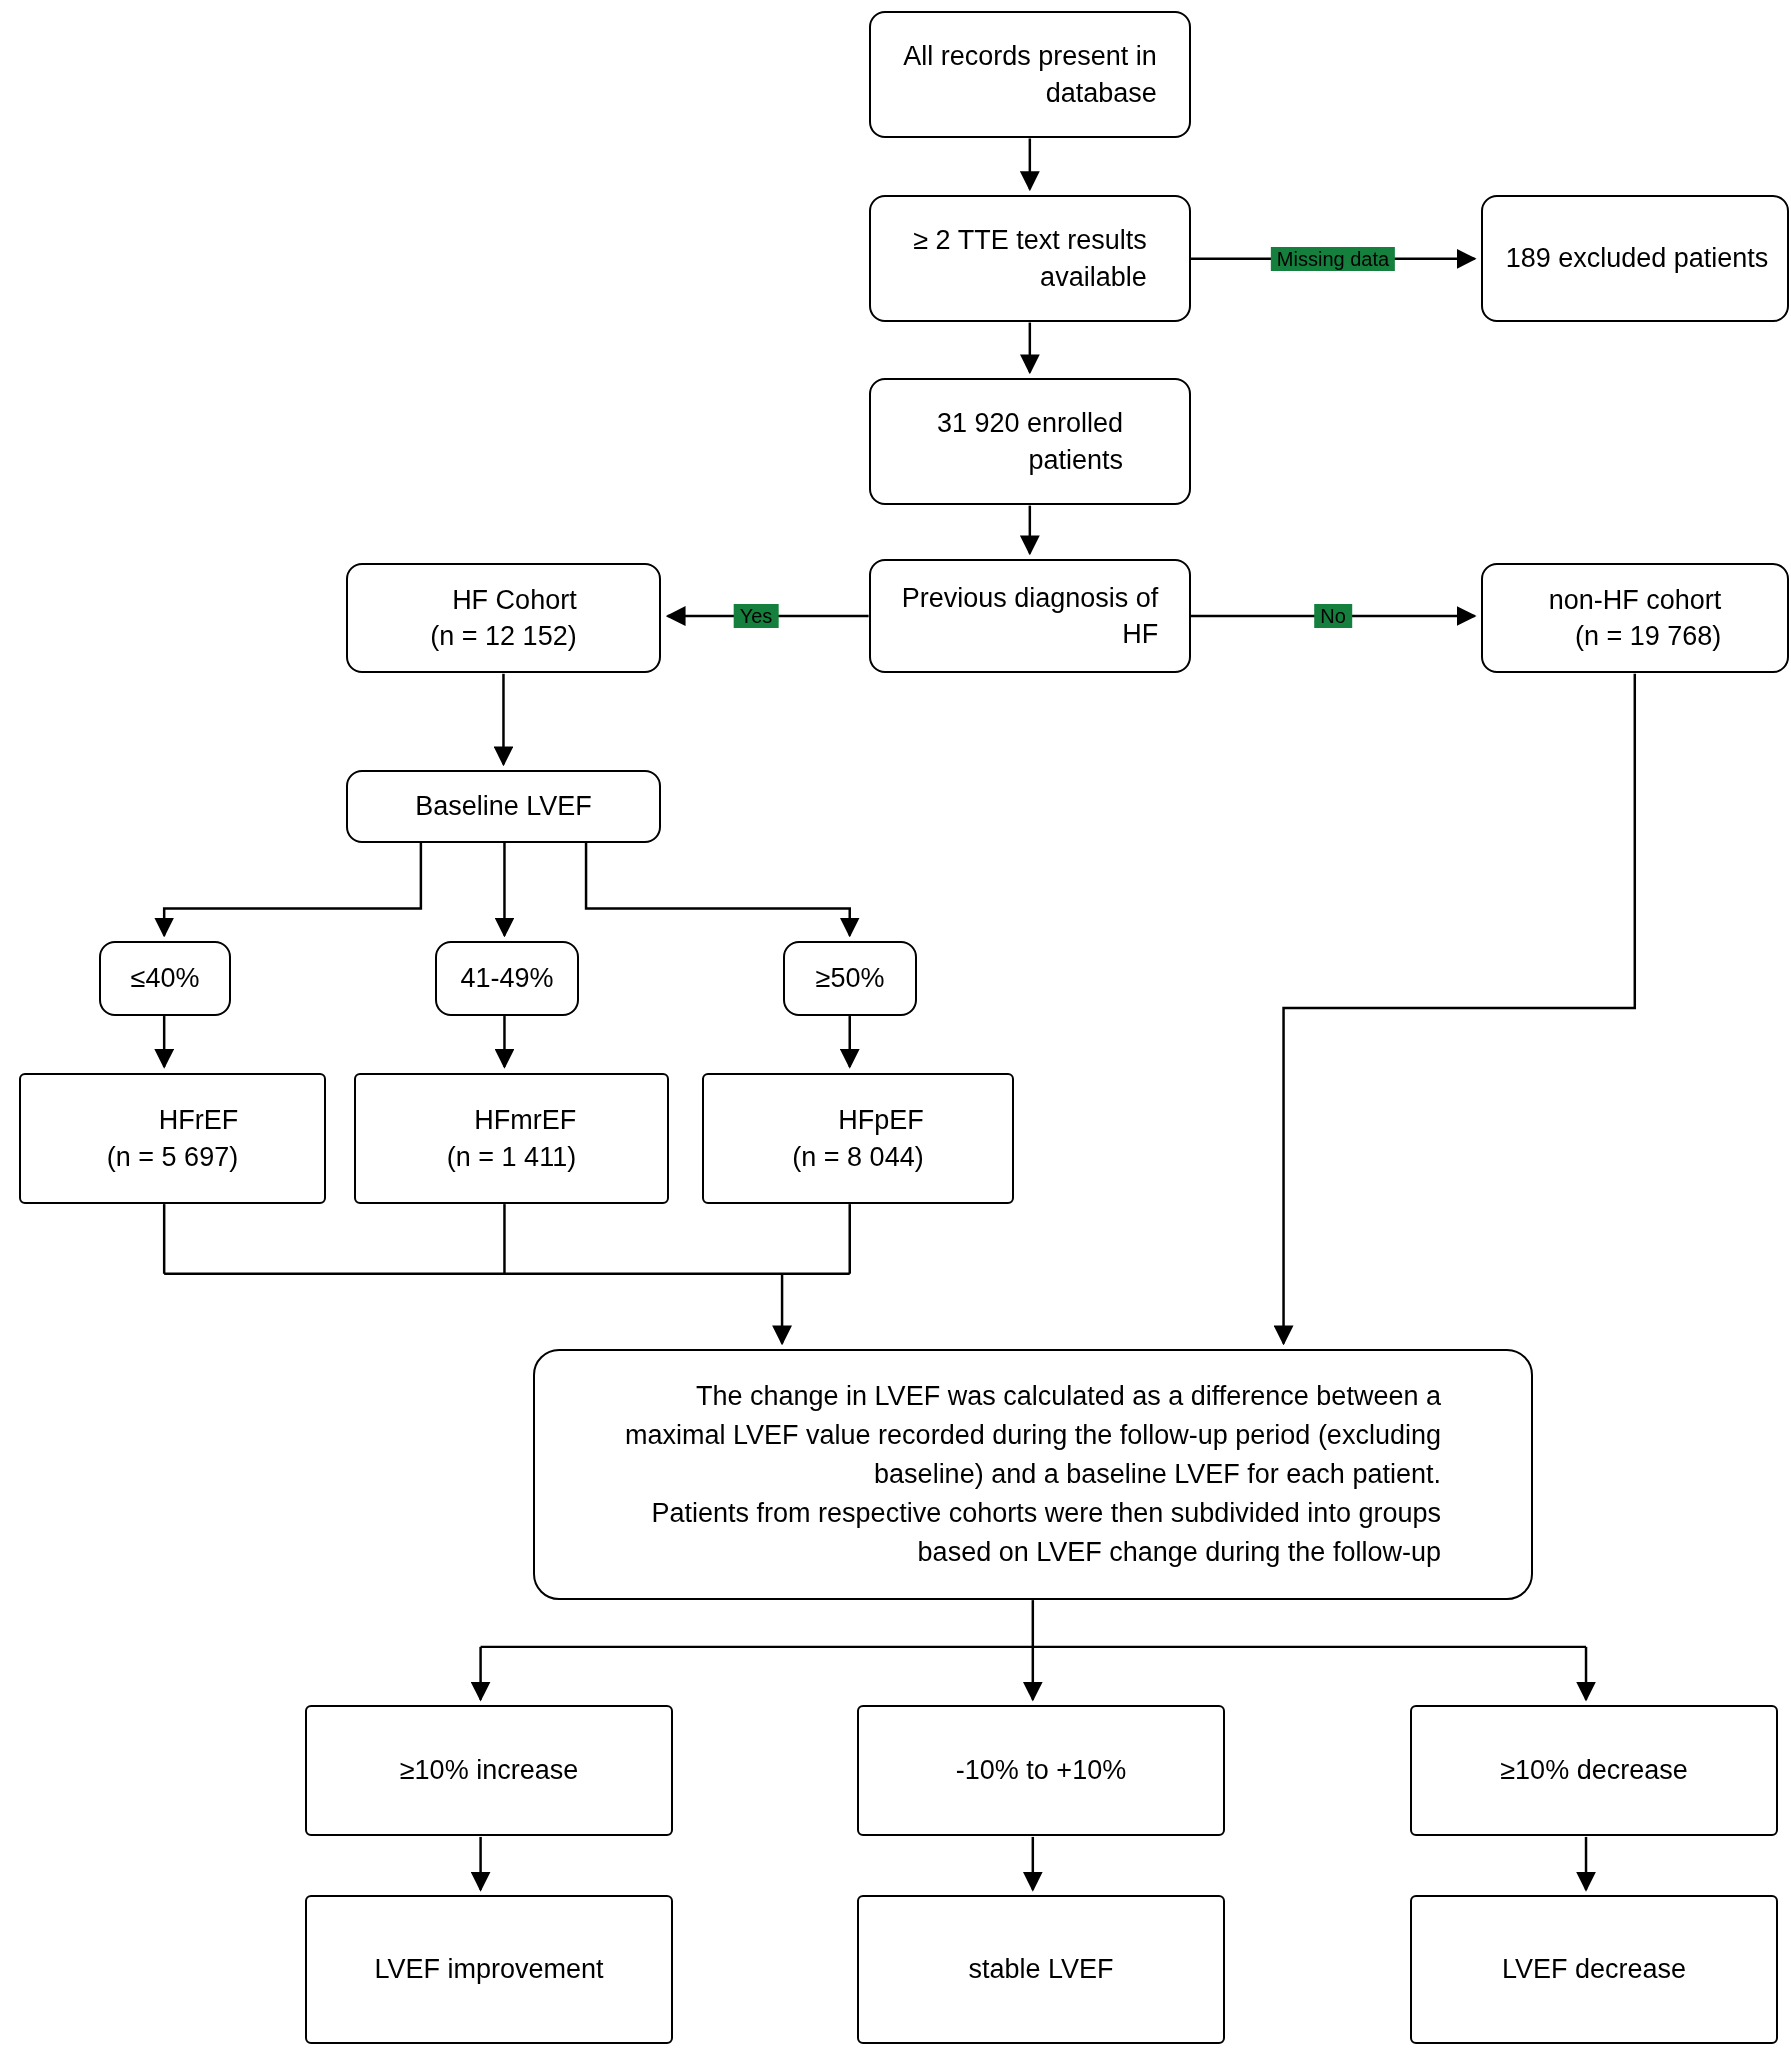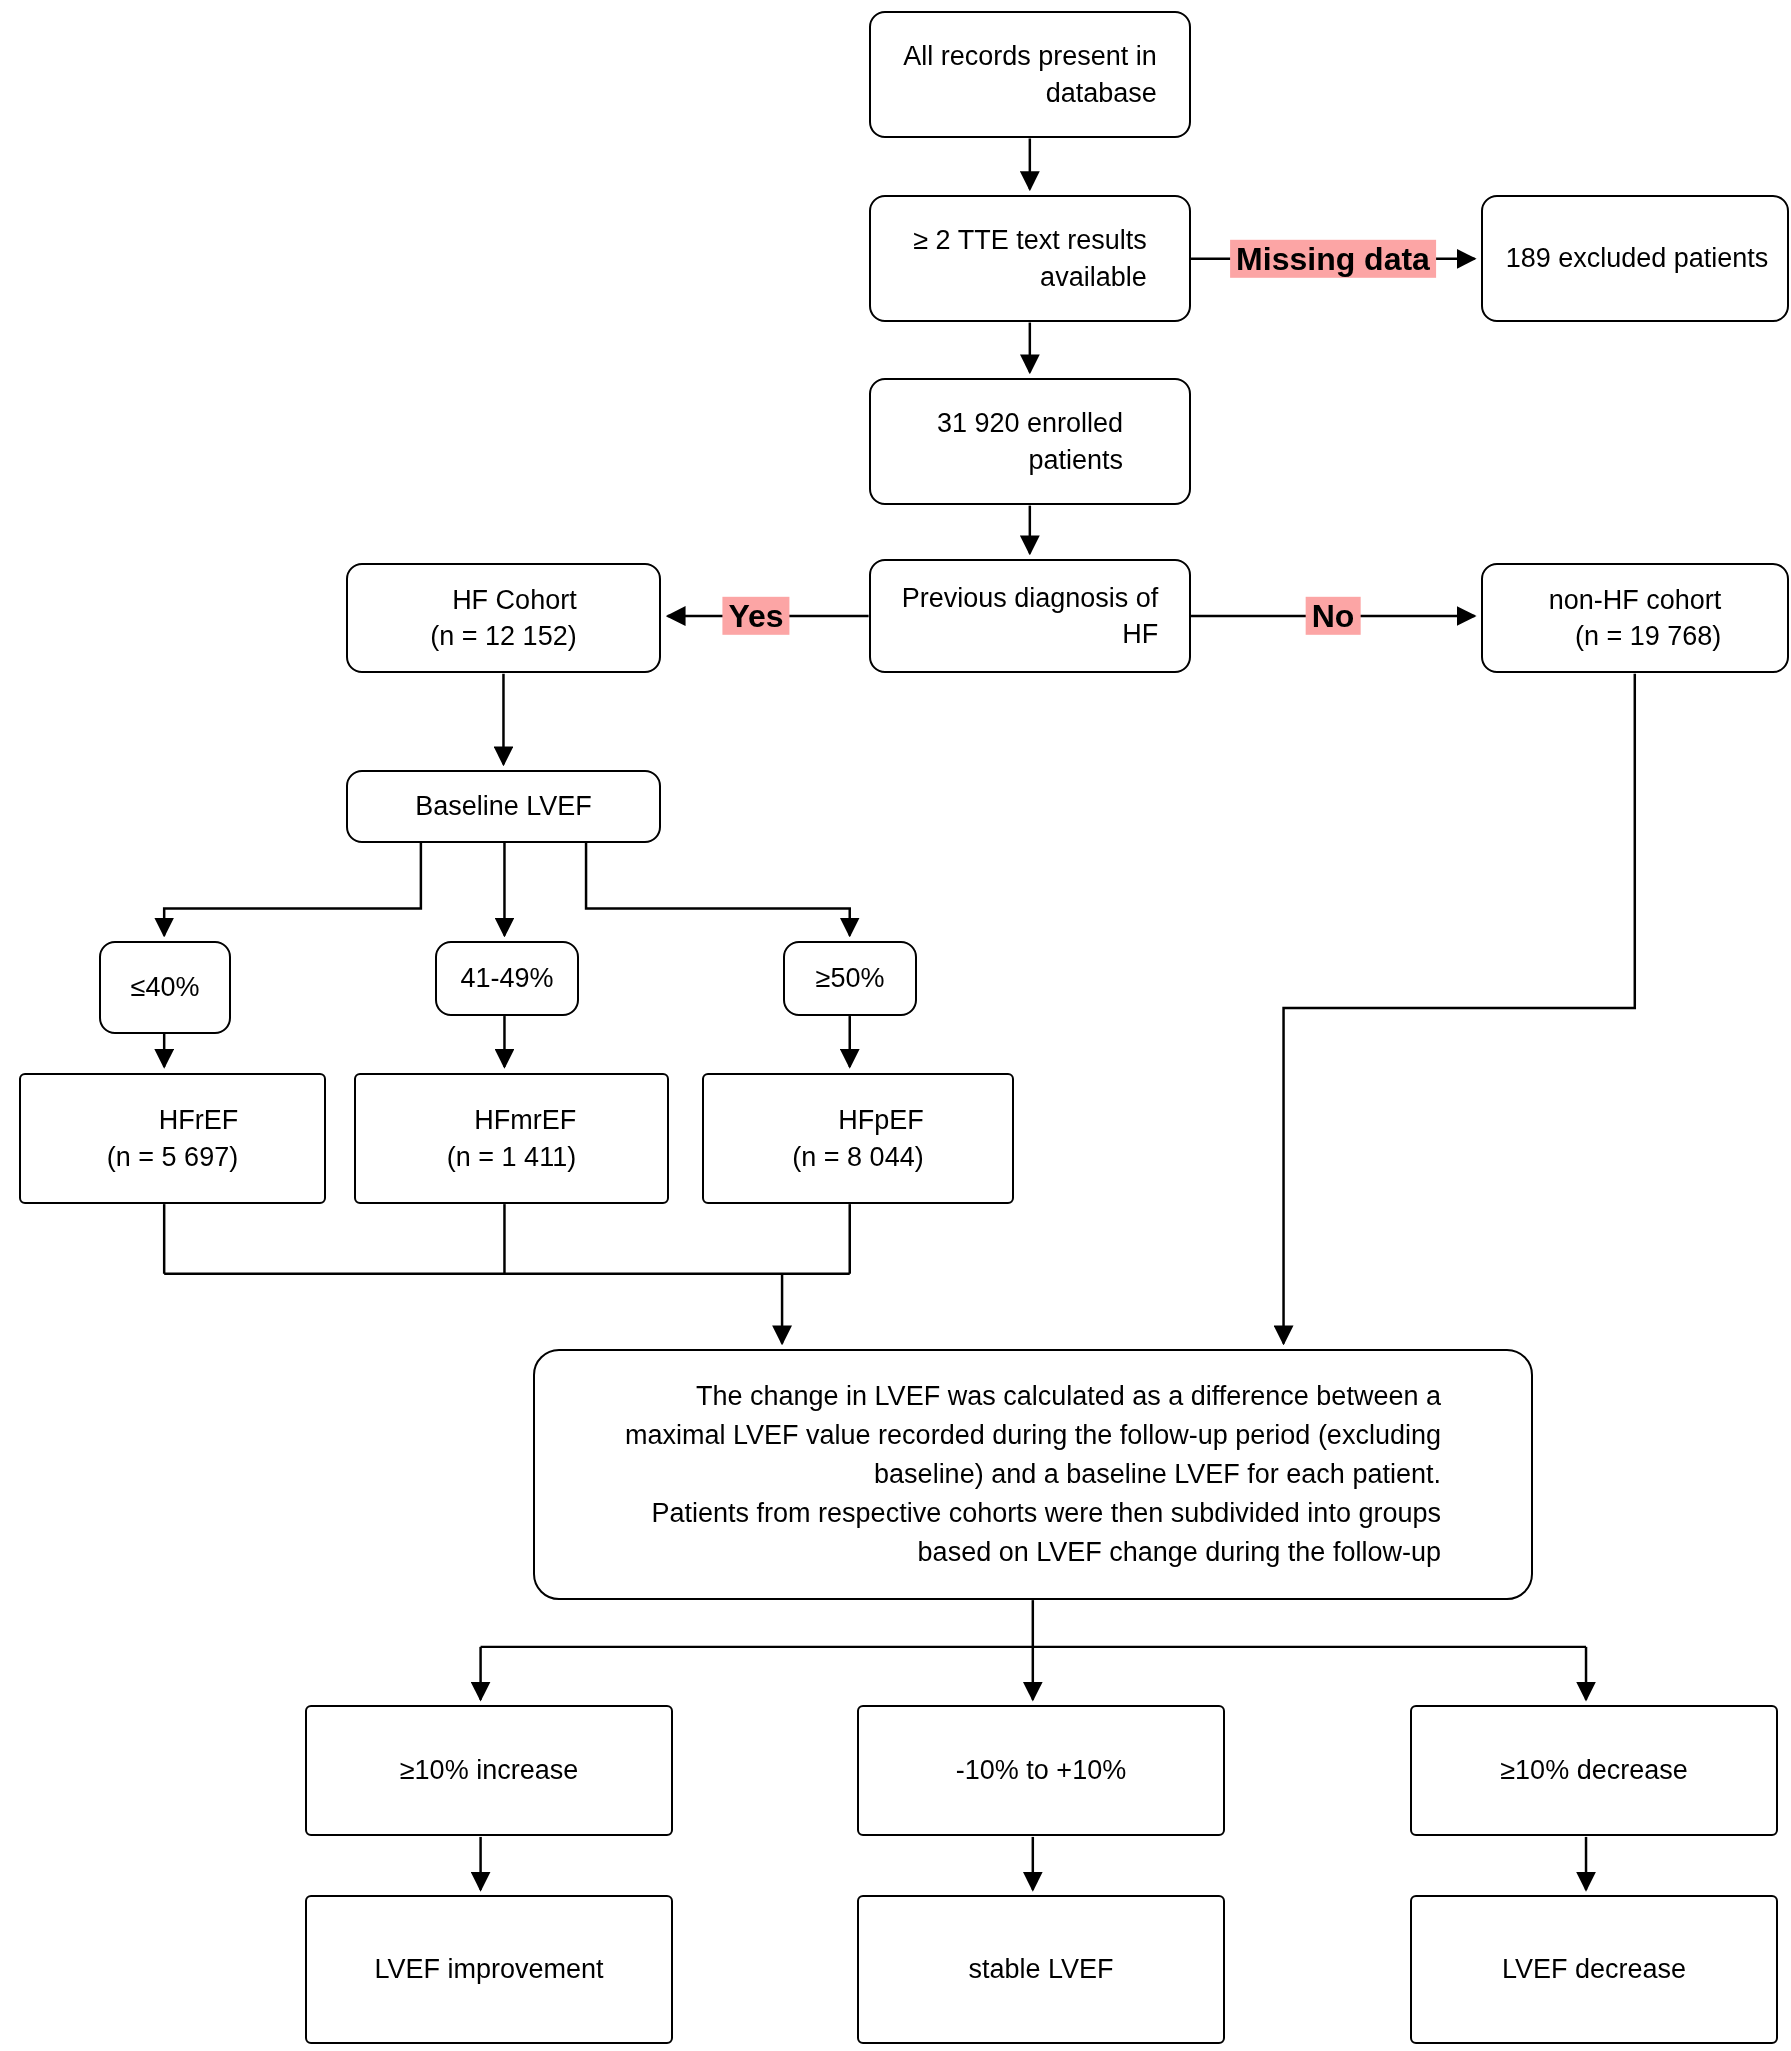--- a/index.html
+++ b/index.html
@@ -37,26 +37,25 @@
     line-height: 1.45;
     padding: 10px 16px;
   }
   .node.tall {
     border-radius: 6px;
     margin-left: 8px;
   }
   .edge-label {
     position: absolute;
     transform: translate(-50%, -50%);
-    background: #fca5a5;
-    font-size: 32px;
+    background: #15803d;
+    font-size: 20px;
     line-height: 1.2;
     padding: 0 6px;
     white-space: nowrap;
-    font-weight: bold;
   }
 </style>
 </head>
 <body>
 
 <div class="canvas">
 
   <svg class="connectors" width="1791" height="2052" viewBox="0 0 1800 2062">
     <defs>
       <marker id="ah" viewBox="0 0 10 10" refX="9" refY="5" markerWidth="8" markerHeight="8" orient="auto-start-reverse">
@@ -109,21 +108,21 @@
 HF</div>
 
   <div class="node" style="left:346px; top:563px; width:315px; height:110px;">HF Cohort
 (n = 12 152)</div>
 
   <div class="node" style="left:1481px; top:563px; width:308px; height:110px;">non-HF cohort
 (n = 19 768)</div>
 
   <div class="node" style="left:346px; top:770px; width:315px; height:73px;">Baseline LVEF</div>
 
-  <div class="node" style="left:99px; top:941px; width:132px; height:93px;">≤40%</div>
+  <div class="node" style="left:99px; top:941px; width:132px; height:75px;">≤40%</div>
 
   <div class="node" style="left:435px; top:941px; width:144px; height:75px;">41-49%</div>
 
   <div class="node" style="left:783px; top:941px; width:134px; height:75px;">≥50%</div>
 
   <div class="node tall" style="left:11px; top:1073px; width:307px; height:131px;">HFrEF
 (n = 5 697)</div>
 
   <div class="node tall" style="left:346px; top:1073px; width:315px; height:131px;">HFmrEF
 (n = 1 411)</div>

